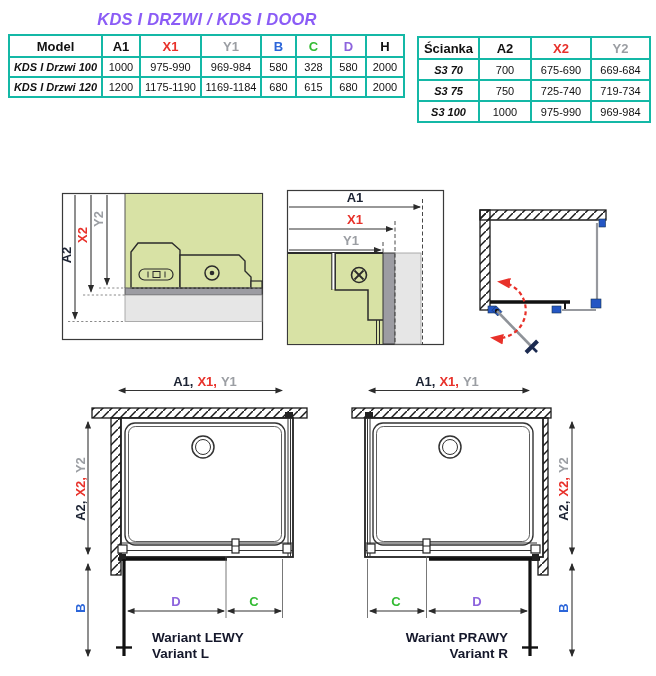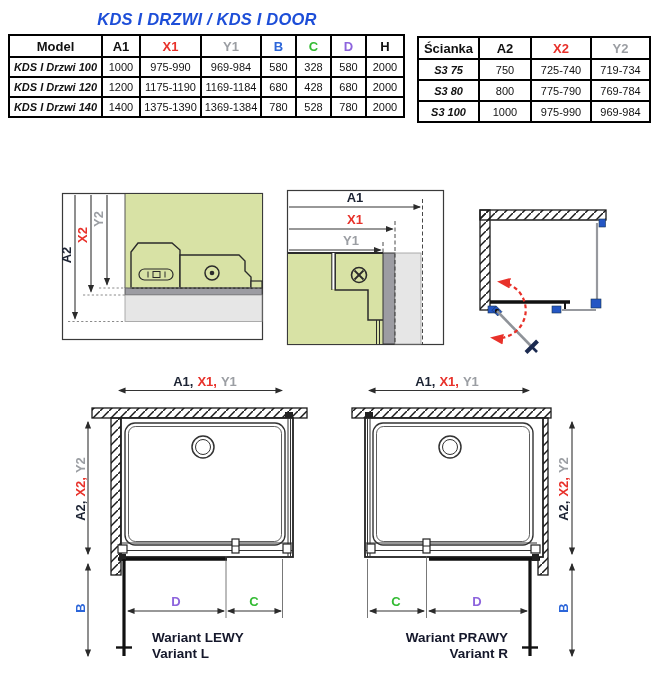--- a/index.html
+++ b/index.html
@@ -1,22 +1,22 @@
 <!DOCTYPE html>
 <html><head>
 <meta charset="utf-8">
 <style>
   html,body{margin:0;padding:0;background:#fff;}
   .canvas{position:relative;width:656px;height:676px;background:#fff;overflow:hidden;
           font-family:"Liberation Sans","DejaVu Sans",sans-serif;}
   .abs{position:absolute;}
   .title{position:absolute;top:10px;text-align:center;font-style:italic;font-weight:700;
-         font-size:16.5px;color:#1d4ed8;letter-spacing:.2px;white-space:nowrap;}
+         font-size:16.5px;color:#8b5cf6;letter-spacing:.2px;white-space:nowrap;}
   table.spec{position:absolute;border-collapse:collapse;table-layout:fixed;background:#fff;}
-  table.spec th,table.spec td{border:2px solid #000000;text-align:center;vertical-align:middle;
+  table.spec th,table.spec td{border:2px solid #14b8a6;text-align:center;vertical-align:middle;
          padding:0;overflow:hidden;white-space:nowrap;}
   table.spec th{height:20px;font-size:13px;font-weight:700;color:#111;}
   table.spec td{height:18px;font-size:11px;font-weight:400;color:#111;}
   table.spec td.rowhead{font-size:11px;font-weight:700;font-style:italic;}
   #sideTable td{height:19px;}
   
   .dim{stroke:#333;stroke-width:1.1;fill:none;}
   .ext{stroke:#555;stroke-width:0.8;fill:none;}
   .dash{stroke:#333;stroke-width:0.9;stroke-dasharray:4 2.5;fill:none;}
   .dot{stroke:#8a8a8a;stroke-width:1;stroke-dasharray:2.2 2.2;fill:none;}
@@ -68,32 +68,22 @@
           <td>328</td>
           <td>580</td>
           <td>2000</td>
         </tr>
         <tr>
           <td class="rowhead">KDS I Drzwi 120</td>
           <td>1200</td>
           <td>1175-1190</td>
           <td>1169-1184</td>
           <td>680</td>
-          <td>428</td>
+          <td>615</td>
           <td>680</td>
-          <td>2000</td>
-        </tr>
-        <tr>
-          <td class="rowhead">KDS I Drzwi 140</td>
-          <td>1400</td>
-          <td>1375-1390</td>
-          <td>1369-1384</td>
-          <td>780</td>
-          <td>528</td>
-          <td>780</td>
           <td>2000</td>
         </tr>
       </tbody>
     </table>
 
   <table class="spec" id="sideTable" style="left:417px;top:36px;width:232px;">
     <colgroup>
       <col style="width:61px">
         <col style="width:52px">
         <col style="width:60px">
@@ -102,30 +92,30 @@
   <thead>
         <tr>
           <th style="color: rgb(17, 17, 17);">Ścianka</th>
           <th style="color: rgb(17, 17, 17);">A2</th>
           <th style="color: rgb(232, 49, 42);">X2</th>
           <th style="color: rgb(155, 158, 163);">Y2</th>
         </tr>
       </thead>
       <tbody>
         <tr>
+          <td class="rowhead">S3 70</td>
+          <td>700</td>
+          <td>675-690</td>
+          <td>669-684</td>
+        </tr>
+        <tr>
           <td class="rowhead">S3 75</td>
           <td>750</td>
           <td>725-740</td>
           <td>719-734</td>
-        </tr>
-        <tr>
-          <td class="rowhead">S3 80</td>
-          <td>800</td>
-          <td>775-790</td>
-          <td>769-784</td>
         </tr>
         <tr>
           <td class="rowhead">S3 100</td>
           <td>1000</td>
           <td>975-990</td>
           <td>969-984</td>
         </tr>
       </tbody>
     </table>
 

